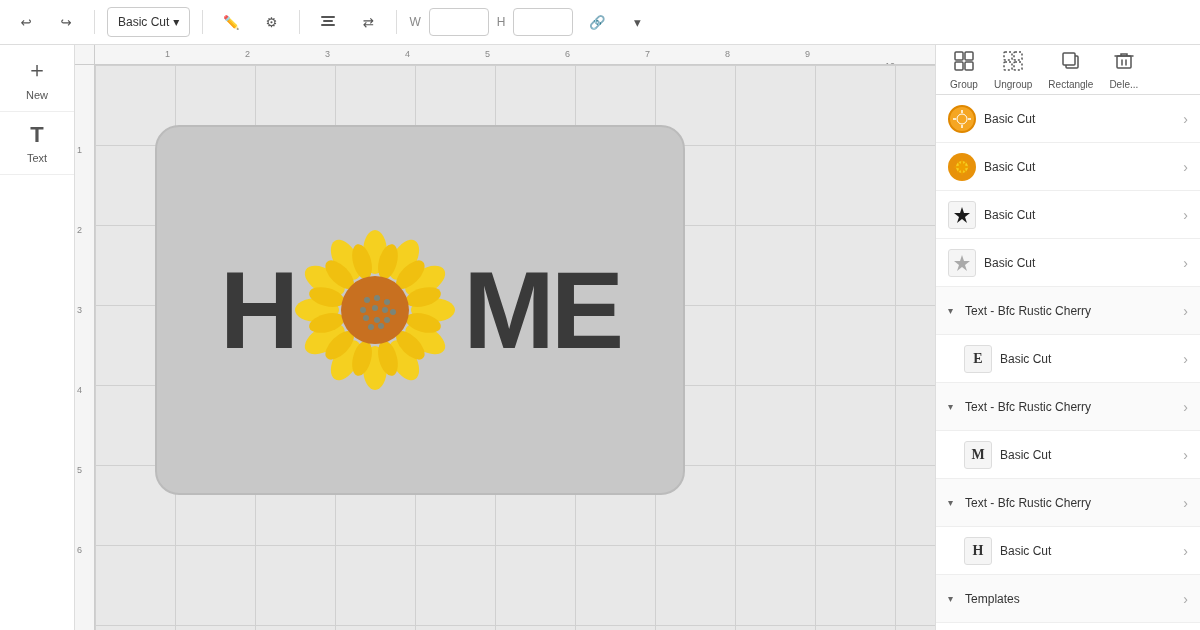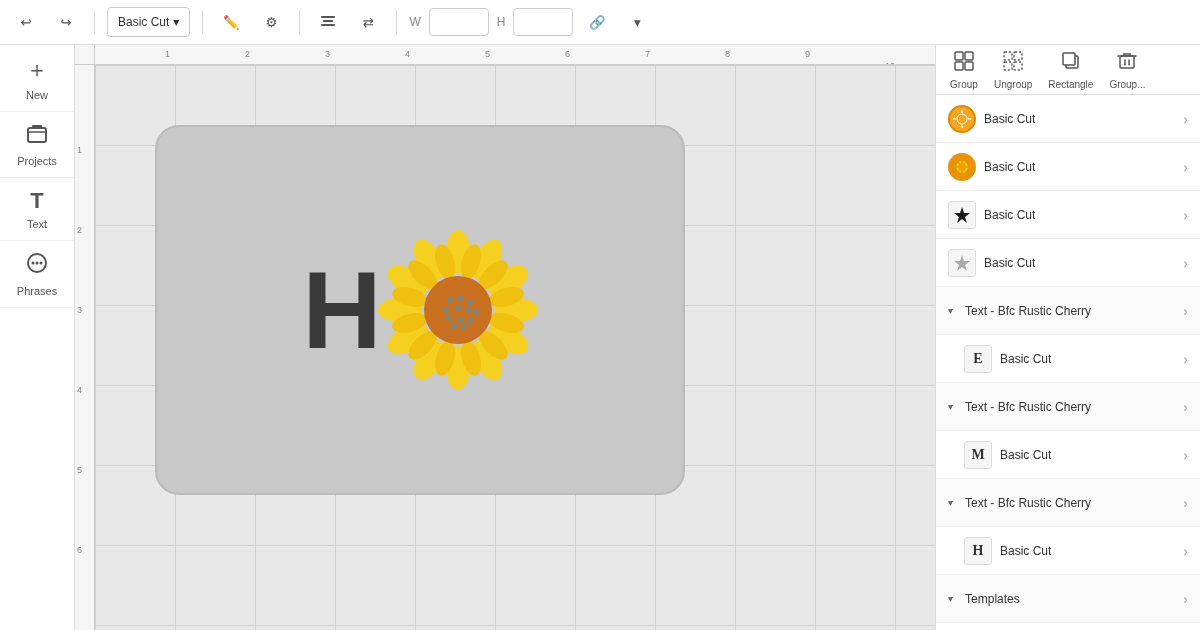--- a/index.html
+++ b/index.html
@@ -249,43 +249,22 @@
 </div>
 
 <div class="main-layout">
 
   <div class="left-sidebar">
     <div class="sidebar-item">
       <span class="icon">＋</span>
       <span class="label">New</span>
     </div>
     <div class="sidebar-item">
-      <span class="icon" style="font-size:20px;">
-        <svg width="24" height="24" viewBox="0 0 24 24" fill="none">
-          <rect x="3" y="6" width="18" height="14" rx="2" fill="none" stroke="#555" stroke-width="2"></rect>
-          <path d="M3 10h18" stroke="#555" stroke-width="1.5"></path>
-          <rect x="7" y="3" width="10" height="4" rx="1" fill="#555"></rect>
-        </svg>
-      </span>
-      <span class="label">Projects</span>
-    </div>
-    <div class="sidebar-item">
       <span class="icon" style="font-size:22px; font-weight:bold; color:#555;">T</span>
       <span class="label">Text</span>
-    </div>
-    <div class="sidebar-item">
-      <span class="icon">
-        <svg width="24" height="24" viewBox="0 0 24 24" fill="none">
-          <circle cx="12" cy="12" r="9" fill="none" stroke="#555" stroke-width="2"></circle>
-          <circle cx="8" cy="12" r="1.5" fill="#555"></circle>
-          <circle cx="12" cy="12" r="1.5" fill="#555"></circle>
-          <circle cx="16" cy="12" r="1.5" fill="#555"></circle>
-        </svg>
-      </span>
-      <span class="label">Phrases</span>
     </div>
   </div>
 
   <div class="canvas-area">
     <div class="ruler-corner"></div>
 
     <div class="ruler-top">
       <div style="position:relative; width:100%; height:100%;">
         <span style="position:absolute; left:70px; font-size:9px; color:#888; top:4px;">1</span>
         <span style="position:absolute; left:150px; font-size:9px; color:#888; top:4px;">2</span>
@@ -357,20 +336,21 @@
             <circle cx="68" cy="80" r="3" fill="#5a8fa0" opacity="0.7"></circle>
             <circle cx="80" cy="78" r="3" fill="#5a8fa0" opacity="0.7"></circle>
             <circle cx="90" cy="80" r="3" fill="#5a8fa0" opacity="0.7"></circle>
             <circle cx="98" cy="82" r="3" fill="#5a8fa0" opacity="0.7"></circle>
             <circle cx="71" cy="88" r="3" fill="#5a8fa0" opacity="0.7"></circle>
             <circle cx="82" cy="90" r="3" fill="#5a8fa0" opacity="0.7"></circle>
             <circle cx="92" cy="90" r="3" fill="#5a8fa0" opacity="0.7"></circle>
             <circle cx="76" cy="97" r="3" fill="#5a8fa0" opacity="0.7"></circle>
             <circle cx="86" cy="96" r="3" fill="#5a8fa0" opacity="0.7"></circle>
           </svg>
+          <span class="home-letter" style="font-size:110px;">ME</span>
         </div>
       </div>
     </div>
   </div>
 
   <div class="right-panel">
 
     <div class="right-panel-toolbar">
       <button class="panel-tool-btn">
         <span class="icon">
@@ -404,21 +384,21 @@
         <span>Rectangle</span>
       </button>
       <button class="panel-tool-btn">
         <span class="icon">
           <svg width="22" height="22" viewBox="0 0 22 22" fill="none">
             <rect x="4" y="6" width="14" height="12" rx="1" stroke="#555" stroke-width="1.5" fill="none"></rect>
             <path d="M9 10v5M13 10v5" stroke="#555" stroke-width="1.5" stroke-linecap="round"></path>
             <path d="M2 6h18M8 6V4h6v2" stroke="#555" stroke-width="1.5" stroke-linecap="round"></path>
           </svg>
         </span>
-        <span>Group...</span>
+        <span>Dele...</span>
       </button>
     </div>
 
     <div class="layers-list">
 
       <div class="layer-item">
         <div class="layer-icon" style="background:#f5a623; border-radius:50%; border:2px solid #e08800;">
           <svg width="20" height="20" viewBox="0 0 20 20">
             <circle cx="10" cy="10" r="5" fill="#f5a623" stroke="#fff" stroke-width="1"></circle>
             <line x1="10" y1="1" x2="10" y2="4" stroke="#fff" stroke-width="1.5"></line>

